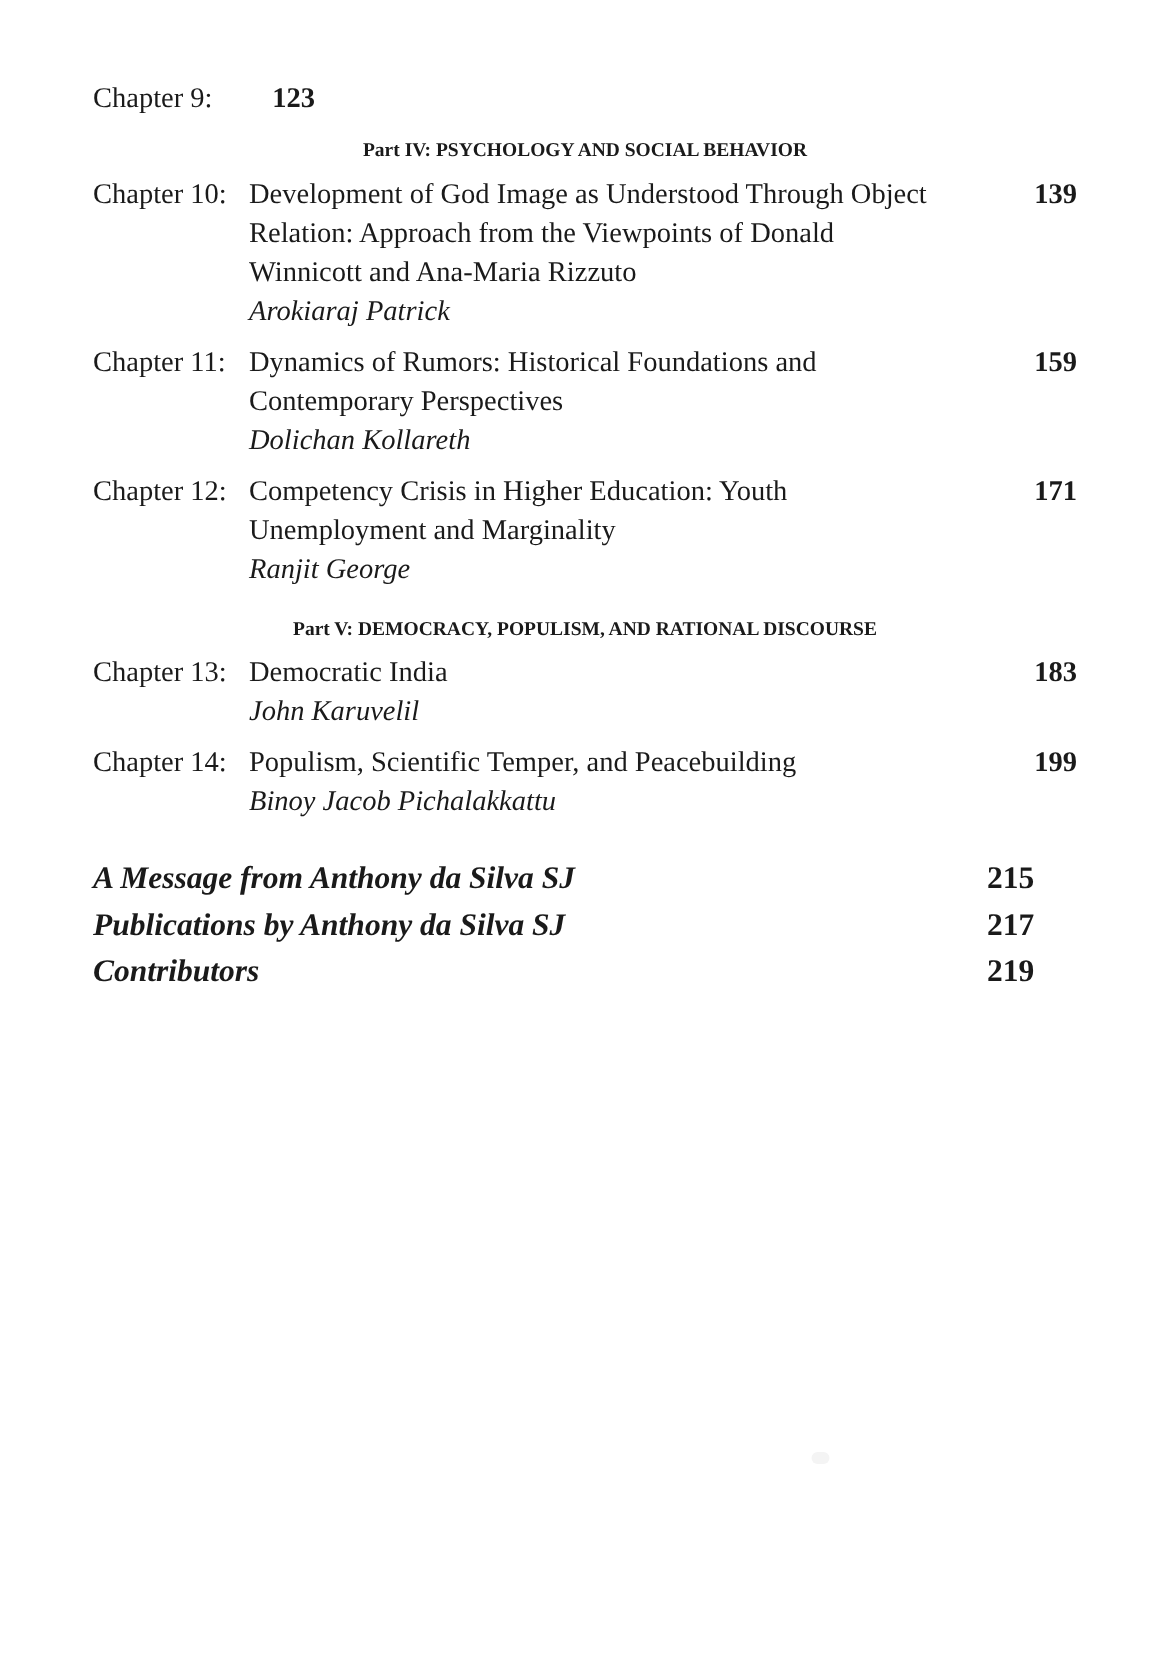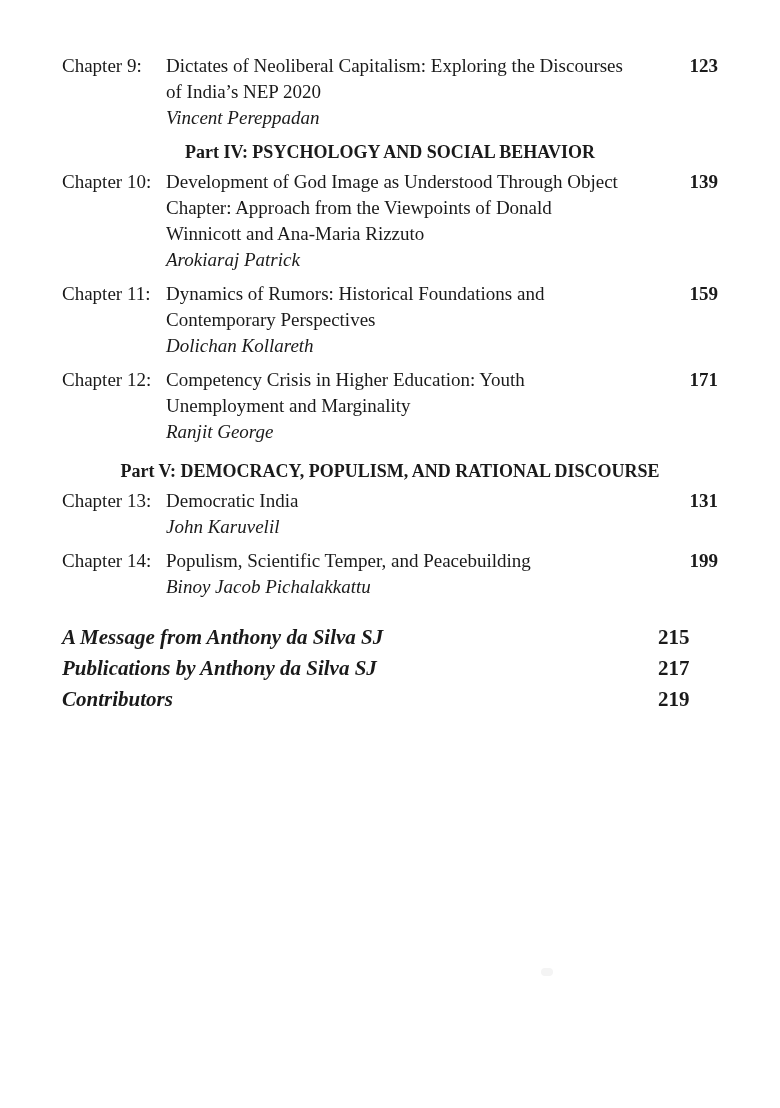--- a/index.html
+++ b/index.html
@@ -10,55 +10,50 @@
   }
   .page { position: absolute; left: 62px; top: 53px; width: 656px; }
   .entry { display: flex; font-size: 19px; line-height: 26px; }
   .entry .label { width: 104px; flex: none; white-space: nowrap; }
   .entry .body { flex: 1; }
   .entry .page-num { width: 44px; flex: none; text-align: right; font-weight: bold; }
   .entry .title-line { display: block; }
   .entry .author { display: block; font-style: italic; }
   .ch-gap { margin-bottom: 8px; }
   .part-heading {
-    font-weight: bold; font-size: 18px; line-height: 26px;
+    font-weight: bold; font-size: 13px; line-height: 26px;
     text-align: center; margin: 8px 0 4px 0; letter-spacing: 0px; font-family: Liberation Serif, serif;
   }
   .part-heading.p5 { margin-top: 13px; }
   .back { margin-top: 22px; }
   .back .row { display: flex; font-size: 21px; line-height: 31px; font-style: italic; font-weight: bold; }
   .back .row .t { flex: 1; }
   .back .row .n { width: 60px; text-align: left; font-style: normal; }
   .artifact {
     position: absolute; left: 541px; top: 968px; width: 12px; height: 8px;
     background: #f4f4f4; border-radius: 4px;
   }
 </style>
 </head>
 <body>
 
 <div class="page">
 
   <div class="entry ch-gap">
     <span class="label">Chapter 9:</span>
-    <span class="body">
-      <span class="title-line">Dictates of Neoliberal Capitalism: Exploring the Discourses</span>
-      <span class="title-line">of India’s NEP 2020</span>
-      <span class="author">Vincent Pereppadan</span>
-    </span>
     <span class="page-num">123</span>
   </div>
 
   <div class="part-heading">Part IV: PSYCHOLOGY AND SOCIAL BEHAVIOR</div>
 
   <div class="entry ch-gap">
     <span class="label">Chapter 10:</span>
     <span class="body">
       <span class="title-line">Development of God Image as Understood Through Object</span>
-      <span class="title-line">Chapter: Approach from the Viewpoints of Donald</span>
+      <span class="title-line">Relation: Approach from the Viewpoints of Donald</span>
       <span class="title-line">Winnicott and Ana-Maria Rizzuto</span>
       <span class="author">Arokiaraj Patrick</span>
     </span>
     <span class="page-num">139</span>
   </div>
 
   <div class="entry ch-gap">
     <span class="label">Chapter 11:</span>
     <span class="body">
       <span class="title-line">Dynamics of Rumors: Historical Foundations and</span>
@@ -79,21 +74,21 @@
   </div>
 
   <div class="part-heading p5">Part V: DEMOCRACY, POPULISM, AND RATIONAL DISCOURSE</div>
 
   <div class="entry ch-gap">
     <span class="label">Chapter 13:</span>
     <span class="body">
       <span class="title-line">Democratic India</span>
       <span class="author">John Karuvelil</span>
     </span>
-    <span class="page-num">131</span>
+    <span class="page-num">183</span>
   </div>
 
   <div class="entry">
     <span class="label">Chapter 14:</span>
     <span class="body">
       <span class="title-line">Populism, Scientific Temper, and Peacebuilding</span>
       <span class="author">Binoy Jacob Pichalakkattu</span>
     </span>
     <span class="page-num">199</span>
   </div>

